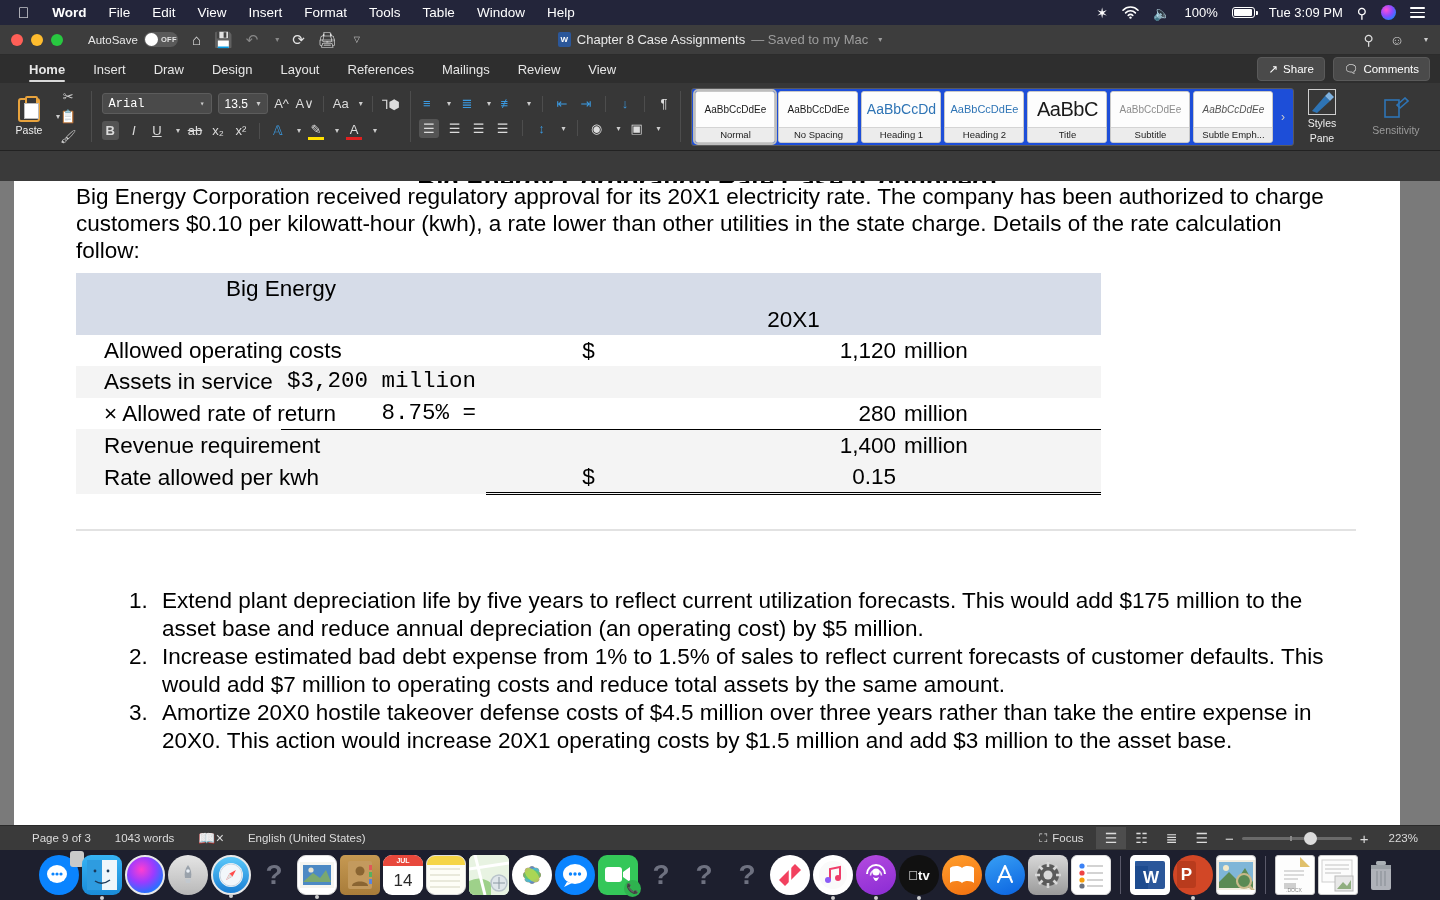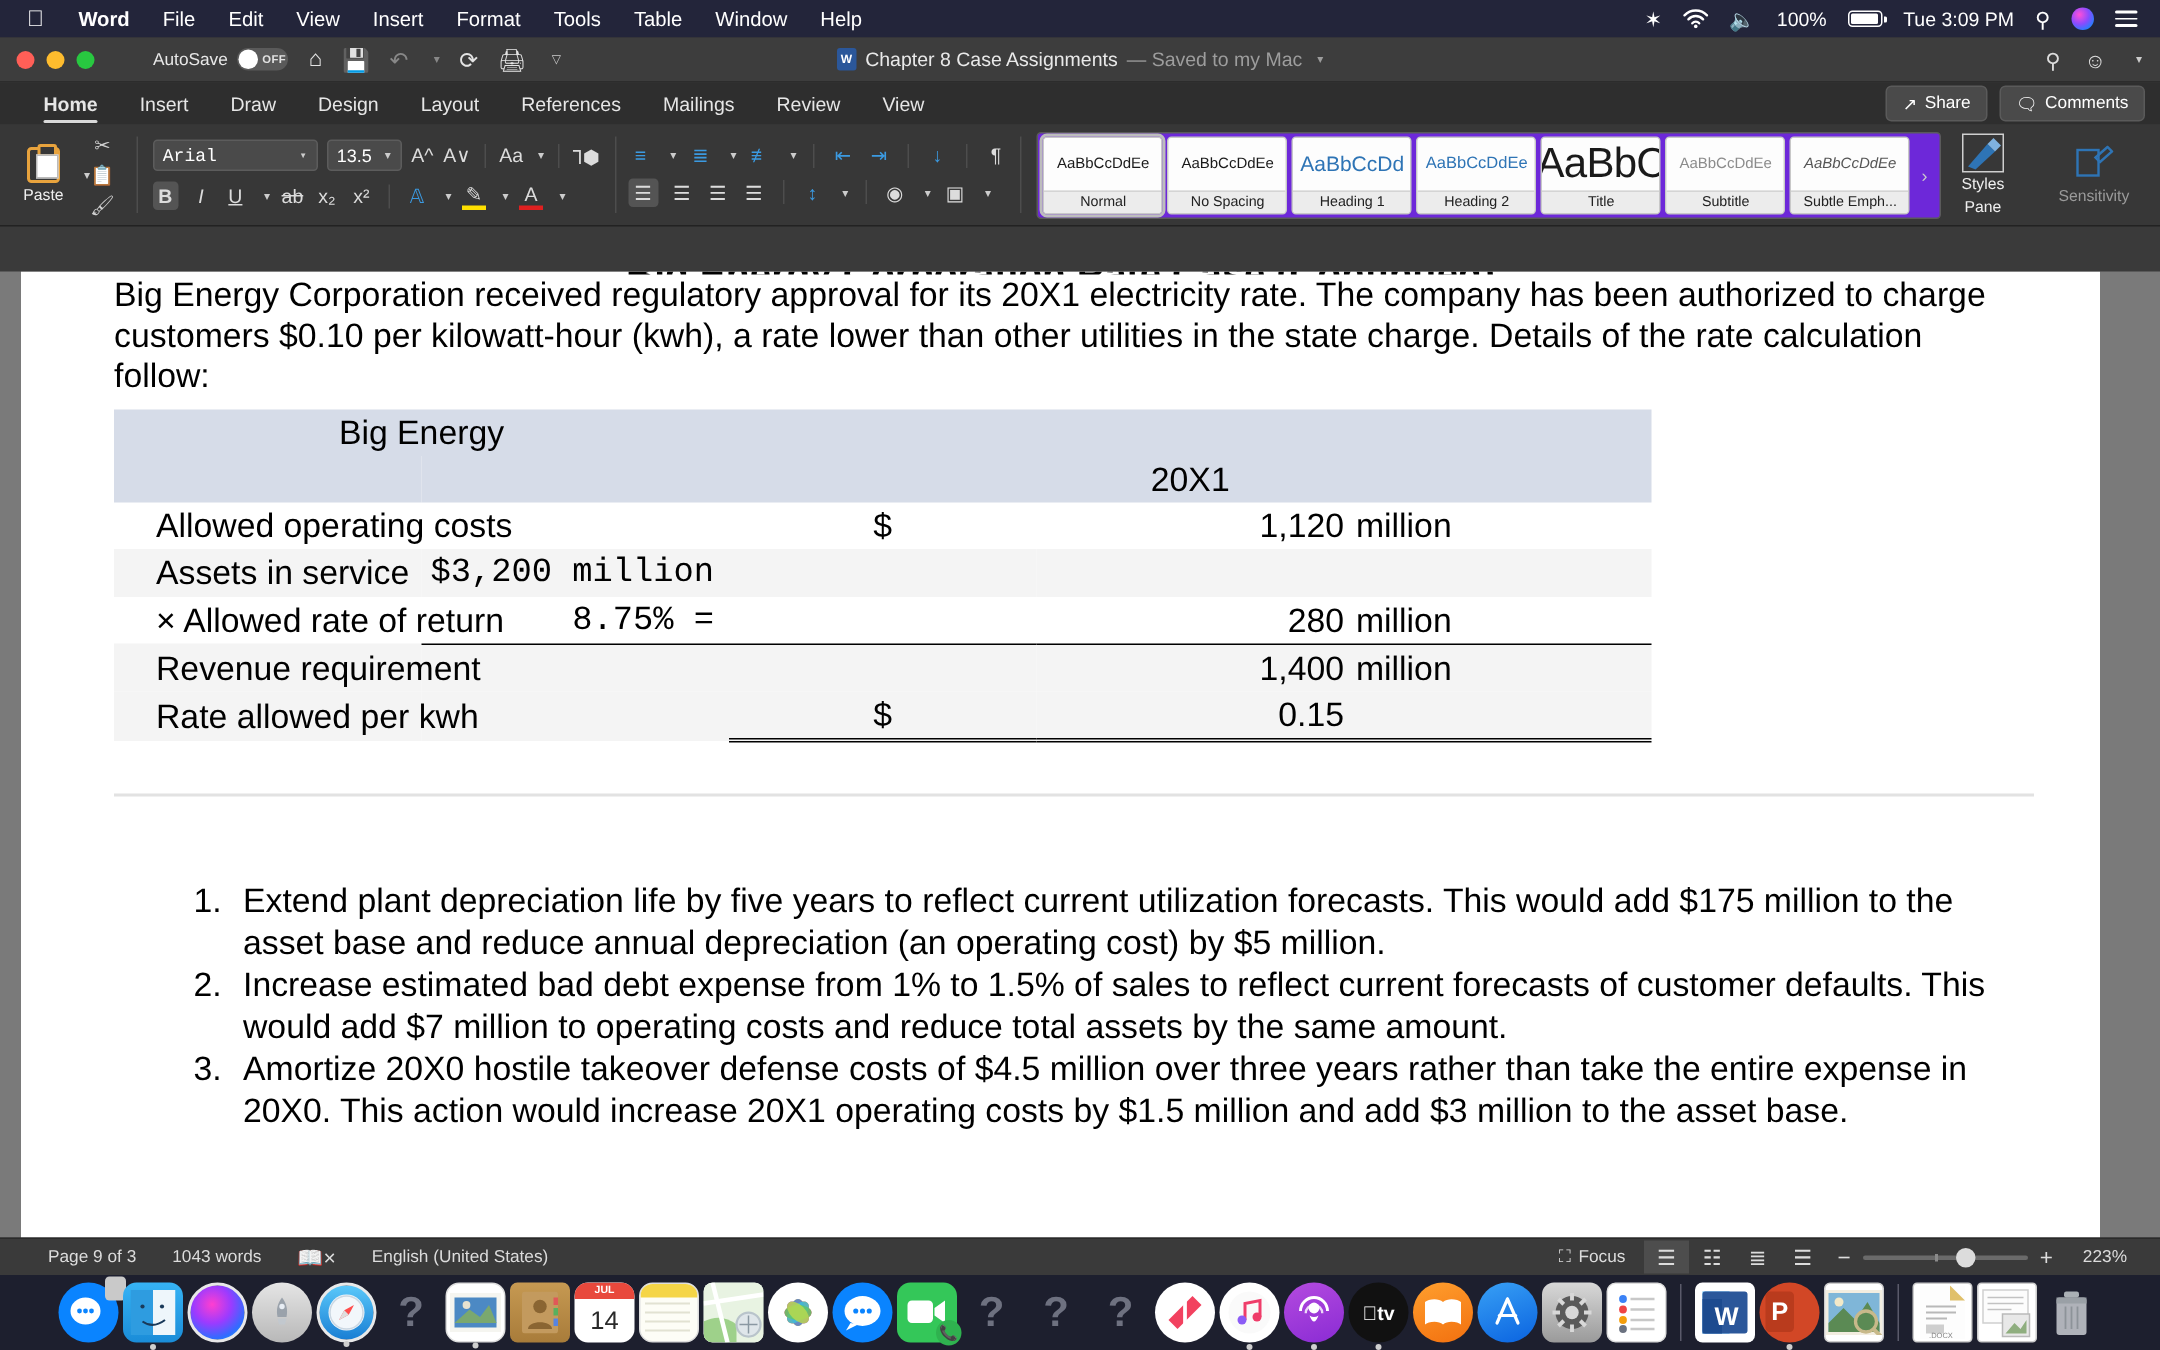--- a/index.html
+++ b/index.html
@@ -47,21 +47,21 @@
     position: absolute; top: 25px; left: 0; width: 1440px; height: 825px;
     background: #3a3a3a;
   }
   .titlebar {
     position: relative; height: 30px; background: #3d3d3d;
     display: flex; align-items: center; border-bottom: 1px solid #2c2c2c;
   }
   .traffic { display: flex; gap: 8px; padding-left: 11px; }
   .tl { width: 12px; height: 12px; border-radius: 50%; }
   .tl.r { background: #ff5f57; } .tl.y { background: #febc2e; } .tl.g { background: #28c840; }
-  .autosave { display: flex; align-items: center; gap: 6px; margin-left: 39px; color: #e8e8e8; font-size: 11.5px; }
+  .autosave { display: flex; align-items: center; gap: 6px; margin-left: 25px; color: #e8e8e8; font-size: 11.5px; }
   .toggle {
     width: 34px; height: 15px; border-radius: 8px; background: #5a5a5a;
     position: relative; display: flex; align-items: center;
   }
   .toggle .knob { width: 13px; height: 13px; border-radius: 50%; background: #fff; margin-left: 1px; }
   .toggle .lbl { font-size: 7.5px; color: #e2e2e2; font-weight: bold; letter-spacing: .3px; margin-left: 3px; }
   .qat { display: flex; align-items: center; gap: 13px; margin-left: 14px; color: #e4e4e4; font-size: 15px; }
   .qat .dim { color: #888; }
   .wintitle {
     position: absolute; left: 0; right: 0; text-align: center;
@@ -127,41 +127,41 @@
   .ricon { color: #dcdcdc; font-size: 13px; display: flex; align-items: center; justify-content: center; min-width: 16px; }
   .ricon.blue { color: #3b9ae1; }
   .ricon.active { background: #545454; border-radius: 3px; padding: 2px 4px; }
   .fontcol { display: flex; flex-direction: column; justify-content: center; padding: 0 6px; }
   .paracol { display: flex; flex-direction: column; justify-content: center; padding: 0 4px; }
   .pararow { display: flex; align-items: center; gap: 8px; }
   .pararow.second { margin-top: 7px; }
 
   
   .gallery {
-    display: flex; align-items: center; background: #6d28d9; border: 1px solid #5a5a5a;
+    display: flex; align-items: center; background: #1d4ed8; border: 1px solid #5a5a5a;
     border-radius: 3px; height: 58px; margin: 4px 0; padding: 2px;
   }
   .sty {
     width: 80px; height: 52px; background: #f4f4f4; border: 1px solid #c8c8c8;
     border-radius: 3px; margin: 0 1.5px; display: flex; flex-direction: column;
     overflow: hidden;
   }
   .sty.selected { outline: 2px solid #bdbdbd; }
   .sty .prev {
     flex: 1; display: flex; align-items: center; justify-content: center;
     color: #1a1a1a; font-size: 10px; background: #fdfdfd; overflow: hidden; white-space: nowrap;
   }
   .sty .nm {
     height: 15px; background: #ececec; border-top: 1px solid #d4d4d4;
     font-size: 9.5px; color: #222; display: flex; align-items: center; justify-content: center;
     white-space: nowrap; overflow: hidden;
   }
   .sty .prev.h1 { color: #2e74b5; font-size: 14px; }
   .sty .prev.h2 { color: #2e74b5; font-size: 11px; }
-  .sty .prev.title { font-size: 28px; letter-spacing: -.5px; }
+  .sty .prev.title { font-size: 20px; letter-spacing: -.5px; }
   .sty .prev.sub { color: #8c8c8c; font-size: 10px; }
   .sty .prev.emph { font-style: italic; color: #555; font-size: 10px; }
   .gal-more { color: #ccc; font-size: 12px; padding: 0 6px; }
   .stylespane {
     display: flex; flex-direction: column; align-items: center; justify-content: center;
     width: 56px; color: #eee; font-size: 10.5px; line-height: 1.15; text-align: center; gap: 2px;
   }
   .sp-ic { width: 28px; height: 26px; border: 1.5px solid #cfcfcf; position: relative; }
   .sensitivity {
     display: flex; flex-direction: column; align-items: center; justify-content: center;

